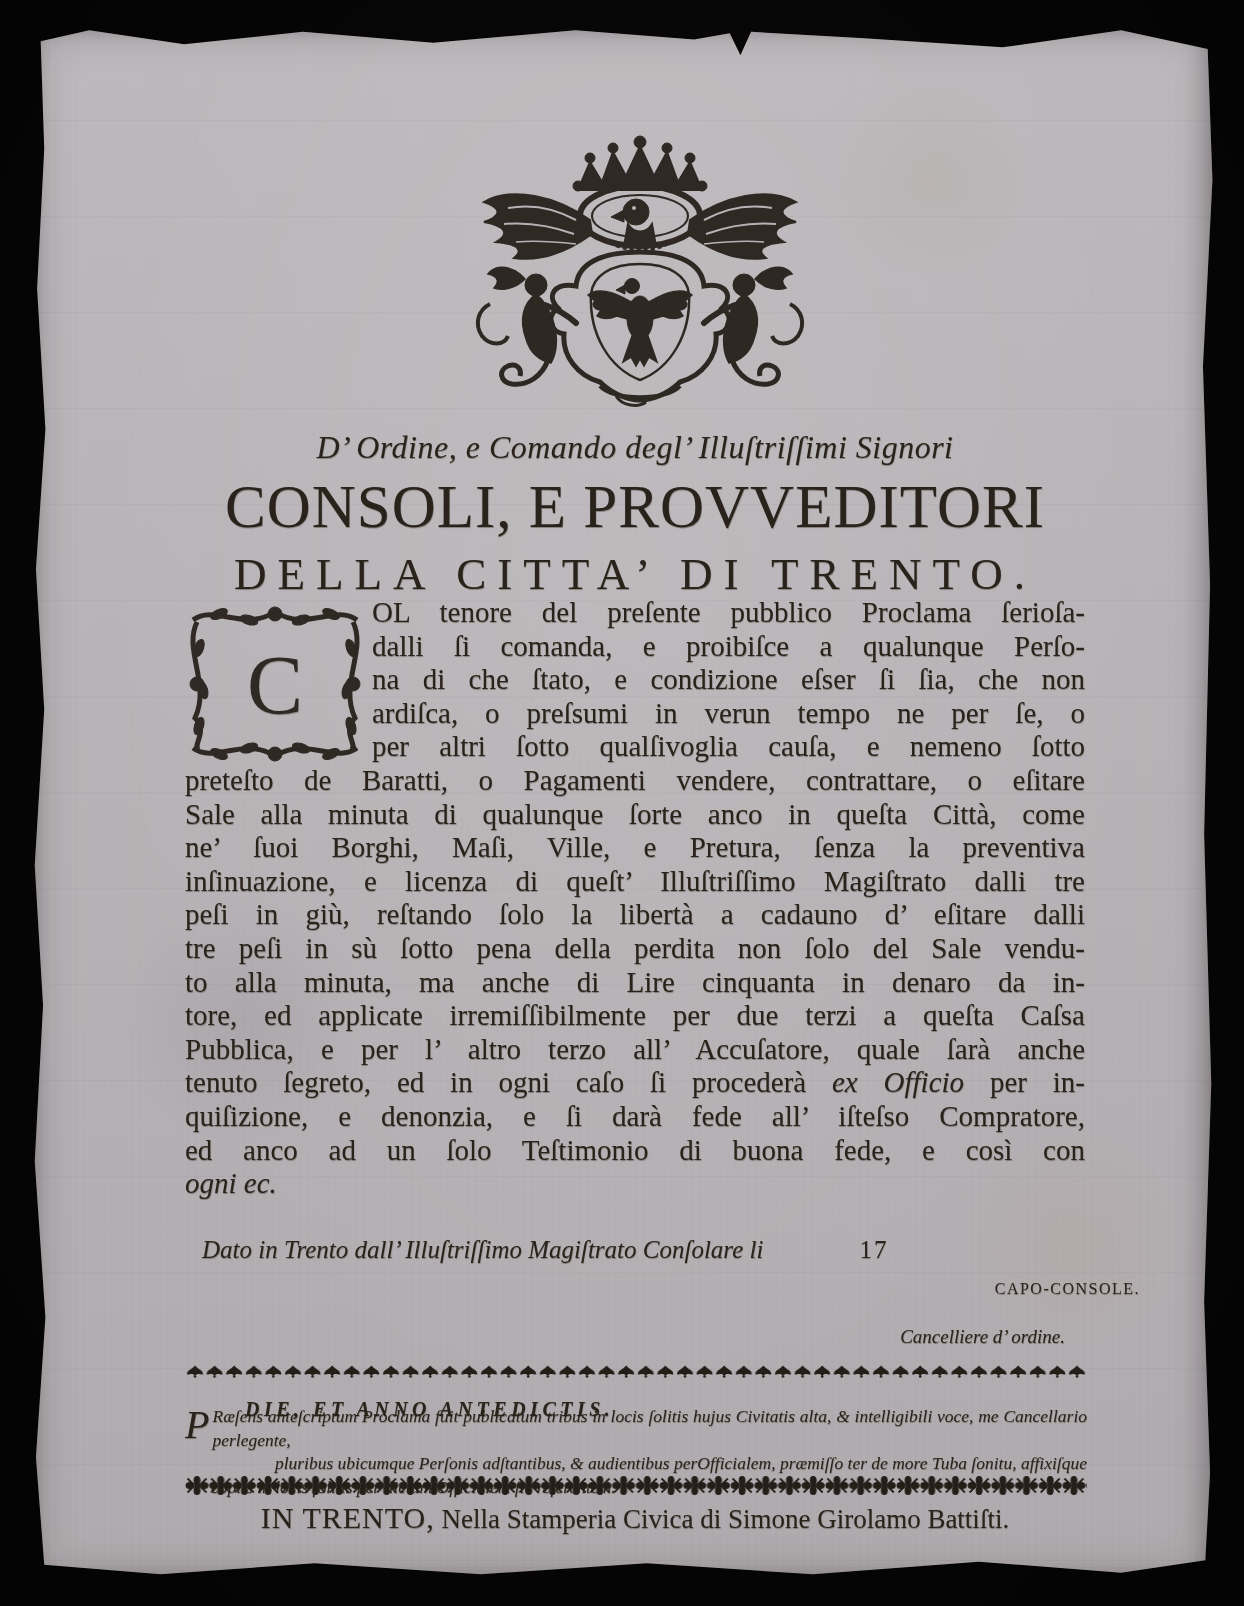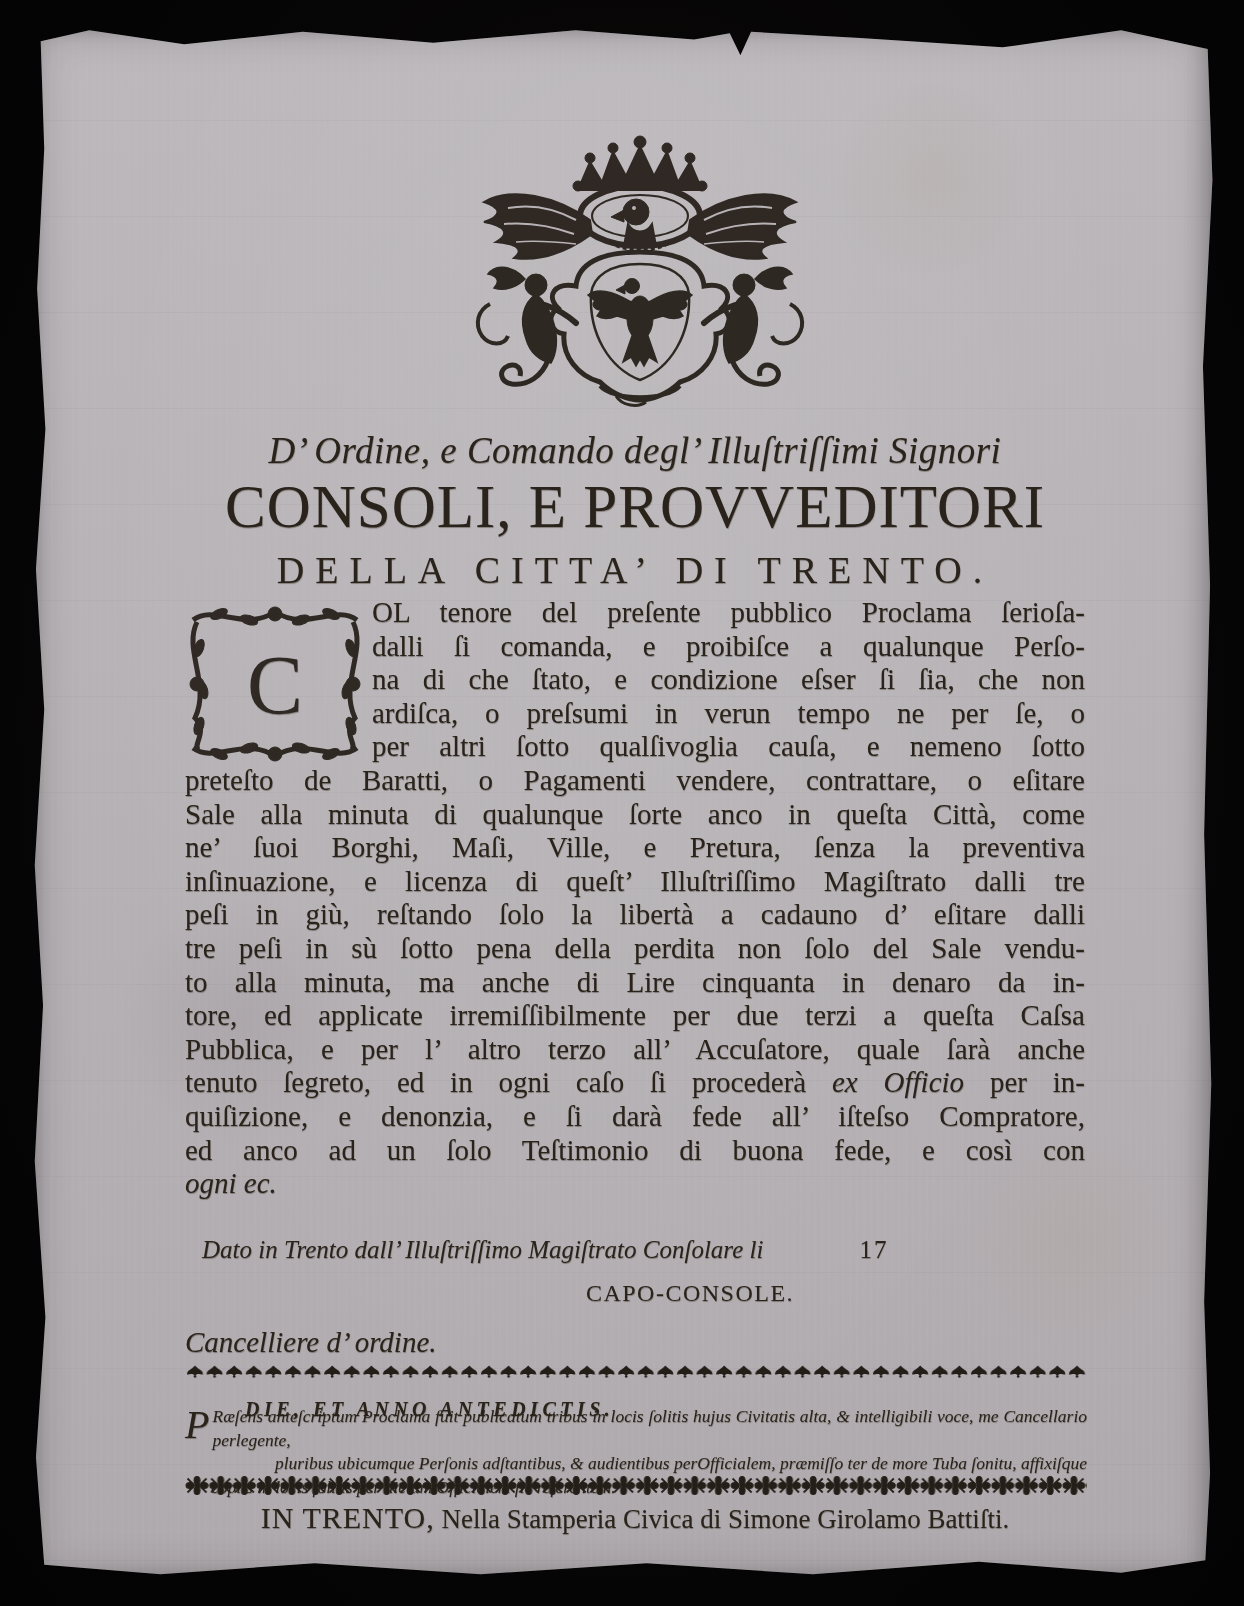--- a/index.html
+++ b/index.html
@@ -30,53 +30,53 @@
       70% 0.9%, 82% 1.5%, 92% 0.4%, 99.3% 1.6%,
       99.7% 10%, 98.9% 22%, 99.5% 36%, 99.0% 52%, 99.6% 68%, 99.0% 82%, 99.5% 93%, 99.1% 98.6%,
       92% 99.4%, 80% 98.7%, 66% 99.5%, 52% 98.8%, 38% 99.5%, 24% 98.8%, 11% 99.5%, 1.2% 98.9%,
       0.5% 92%, 1.3% 83%, 0.4% 73%, 1.1% 63%, 0.4% 54%, 1.2% 44%, 0.5% 35%, 1.3% 26%, 0.6% 17%, 1.2% 8%);
     text-shadow: .4px .5px .7px rgba(35,25,15,.35);
   }
   
   .emblem{position:absolute;left:420px;top:100px;width:380px;height:296px;}
   .order-line{
     position:absolute;left:155px;top:405px;width:900px;
-    font-style:italic;font-size:37px;text-align:center;letter-spacing:.5px;
+    font-style:italic;font-size:32px;text-align:center;letter-spacing:.5px;
   }
   .main-title{
     position:absolute;left:125px;top:448px;width:960px;
     font-size:61px;text-align:center;letter-spacing:1px;font-weight:500;
   }
   .sub-title{
     position:absolute;left:155px;top:524px;width:900px;
-    font-size:38px;text-align:center;letter-spacing:11px;
+    font-size:45px;text-align:center;letter-spacing:11px;
   }
   
   .body-block{
     position:absolute;left:155px;top:572px;width:900px;
     font-size:29px;line-height:33.6px;
   }
   .dropcap-wrap{position:relative;}
   .dropcap-svg{position:absolute;left:0;top:4px;}
   .indented{margin-left:187px;}
   .bodyline{text-align:justify;text-align-last:justify;}
   .lastline{text-align:left;text-align-last:left;font-style:italic;}
   
   .dateline{
     position:absolute;left:142px;top:1212px;width:900px;
     font-style:italic;font-size:25px;padding-left:30px;
   }
   .dateline .dato-num{font-style:normal;font-size:25px;margin-left:96px;letter-spacing:2px;}
   .capo-line{
     position:absolute;left:210px;top:1256px;width:900px;
-    font-size:24px;text-align:center;letter-spacing:1.5px;
+    font-size:16px;text-align:right;letter-spacing:1.5px;
   }
   .cancelliere-line{
     position:absolute;left:155px;top:1302px;width:880px;
-    font-style:italic;font-size:29px;text-align:left;
+    font-style:italic;font-size:19px;text-align:right;
   }
   
   .border1{position:absolute;left:155px;top:1340px;width:902px;height:14px;}
   .die-line{
     position:absolute;left:215px;top:1358px;width:840px;
     font-style:italic;font-size:20px;letter-spacing:4.5px;font-weight:bold;margin-top:16px;
   }
   .latin-block{
     position:absolute;left:155px;top:1381px;width:902px;
     font-style:italic;font-size:17.5px;line-height:23.5px;font-weight:500;

